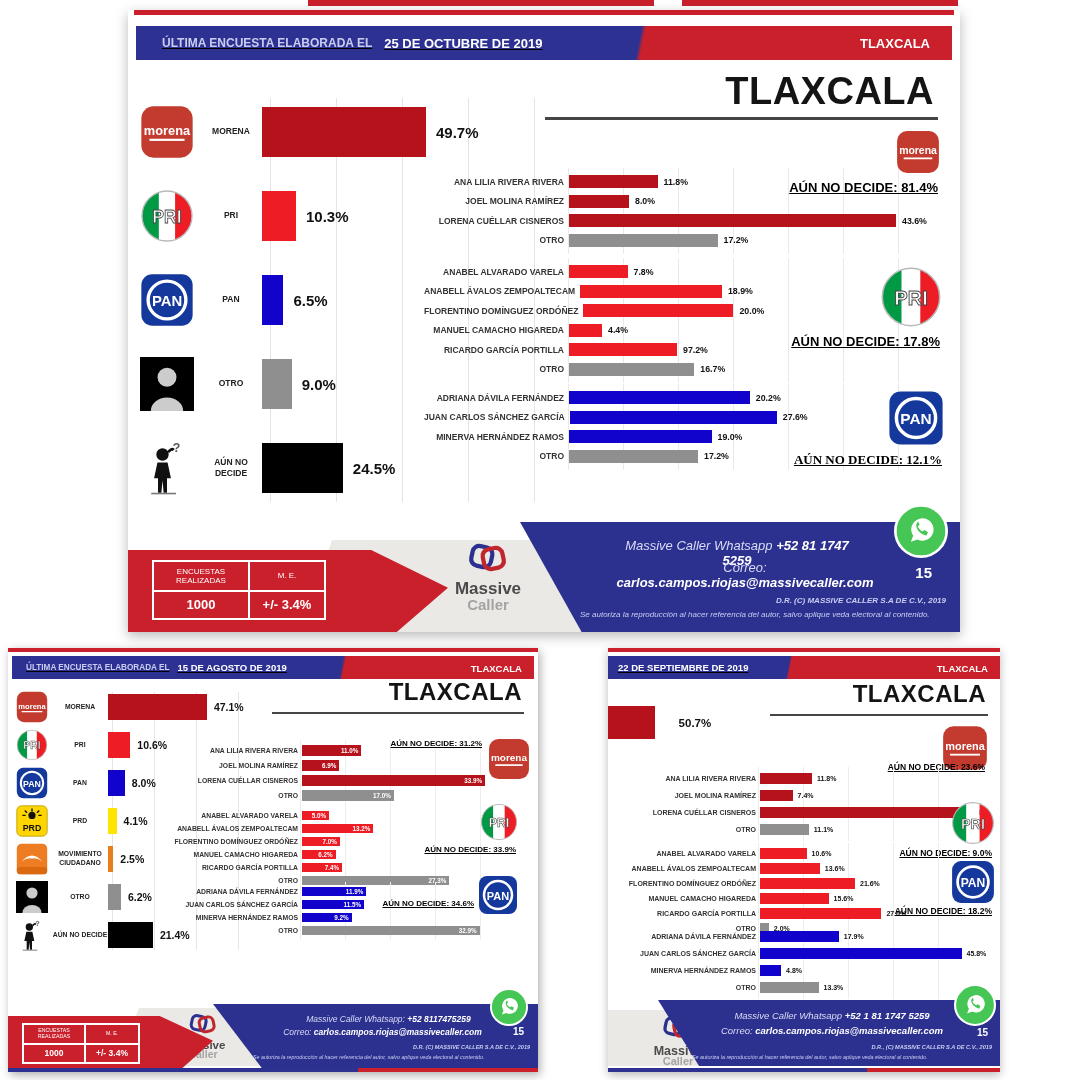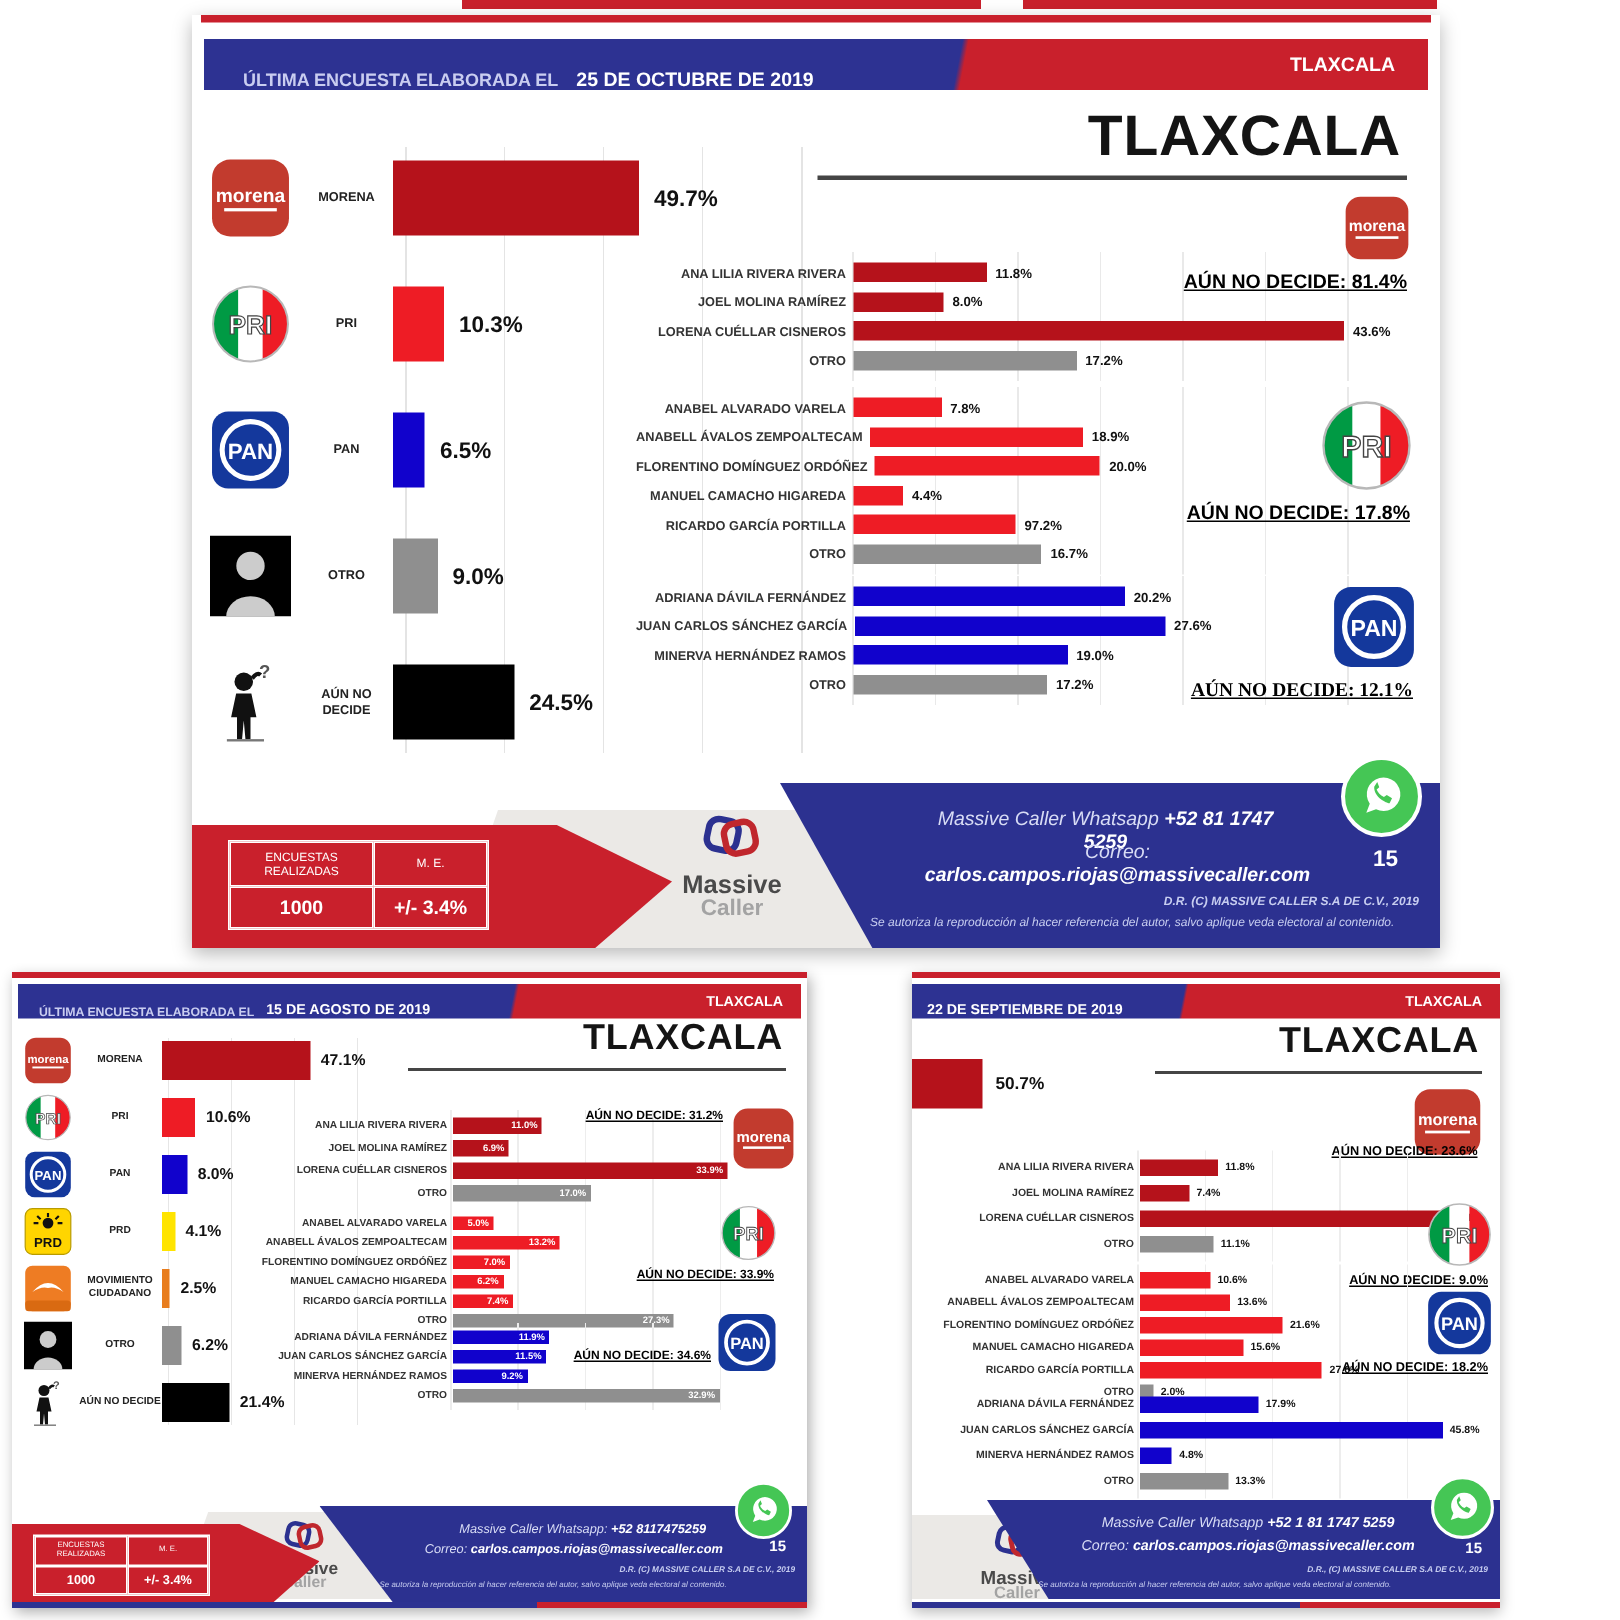--- a/index.html
+++ b/index.html
@@ -12,21 +12,21 @@
   .panel-sep{left:608px;top:648px;width:392px;height:424px;box-shadow:0 3px 9px rgba(0,0,0,.28);}
   .strip-top{position:absolute;top:0;left:6px;right:6px;height:5px;background:#c9202c;}
   .strip-top-sm{position:absolute;top:0;left:0;right:0;height:4px;background:#c9202c;}
   .bstrip{position:absolute;bottom:0;left:0;right:0;height:4px;
           background:linear-gradient(90deg,#2d3292 0 66%,#c9202c 66%);}
   
   .hdr{position:absolute;overflow:hidden;}
   .hdr-lg{left:8px;right:8px;top:16px;height:34px;background:linear-gradient(101deg,#2d3292 0 61.5%,#c9202c 62%);}
   .hdr-sm{left:4px;right:4px;top:8px;height:23px;background:linear-gradient(101deg,#2d3292 0 63%,#c9202c 63.5%);}
   .hdr-sep{left:0;right:0;top:8px;height:23px;background:linear-gradient(101deg,#2d3292 0 46%,#c9202c 46.5%);}
-  .hdr-left{display:flex;align-items:flex-end;height:100%;}
+  .hdr-left{display:flex;align-items:center;height:100%;text-decoration:underline;}
   .hdr-lg .hdr-left{padding-left:26px;gap:12px;}
   .hdr-sm .hdr-left{padding-left:14px;gap:8px;}
   .hdr-sep .hdr-left{padding-left:10px;}
   .hdr-prefix{color:#c9cdf0;font-weight:600;}
   .hdr-date{color:#fff;font-weight:800;}
   .hdr-lg .hdr-prefix{font-size:12px;}  .hdr-lg .hdr-date{font-size:13px;}
   .hdr-sm .hdr-prefix{font-size:8.2px;} .hdr-sm .hdr-date{font-size:9.5px;}
   .hdr-sep .hdr-date{font-size:9.5px;}
   .hdr-region{position:absolute;top:50%;transform:translateY(-50%);color:#fff;font-weight:800;}
   .hdr-lg .hdr-region{right:22px;font-size:13px;}
@@ -57,21 +57,21 @@
   .prow-lg .pval{margin-left:10px;font-size:15px;font-weight:700;color:#111;}
   .prow-sm{height:38px;}
   .prow-sm .plogo{flex:0 0 32px;width:32px;height:32px;margin-right:4px;}
   .prow-sm .plabel{flex:0 0 56px;text-align:center;font-size:6.8px;font-weight:700;color:#222;line-height:1.3;}
   .prow-sm .pbar{height:26px;}
   .prow-sm .pval{margin-left:7px;font-size:10.5px;font-weight:700;color:#111;}
   .plogo svg{width:100%;height:100%;display:block;}
   .party-sep{left:0;top:58px;}
   .psep-row{display:flex;align-items:center;}
   .pbar-sep{height:33px;}
-  .pval-sep{margin-left:9px;font-size:11.5px;font-weight:700;color:#111;}
+  .pval-sep{margin-left:24px;font-size:11.5px;font-weight:700;color:#111;}
   
   .cand{position:absolute;}
   .cand-oct{left:296px;top:126px;width:524px;height:368px;}
   .cand-ago{left:142px;top:95px;width:380px;height:250px;}
   .cand-sep{left:0;top:120px;width:392px;height:228px;}
   .cgroup{position:absolute;left:0;right:0;}
   .crows{position:relative;}
   .cand-oct .crows::before{content:"";position:absolute;left:144px;right:36px;top:-4px;bottom:-4px;
      background:repeating-linear-gradient(to right,#e9e9e9 0 1px,transparent 1px 55px);}
   .cand-ago .crows::before,.cand-sep .crows::before{content:"";position:absolute;left:150px;right:26px;top:-3px;bottom:-3px;

